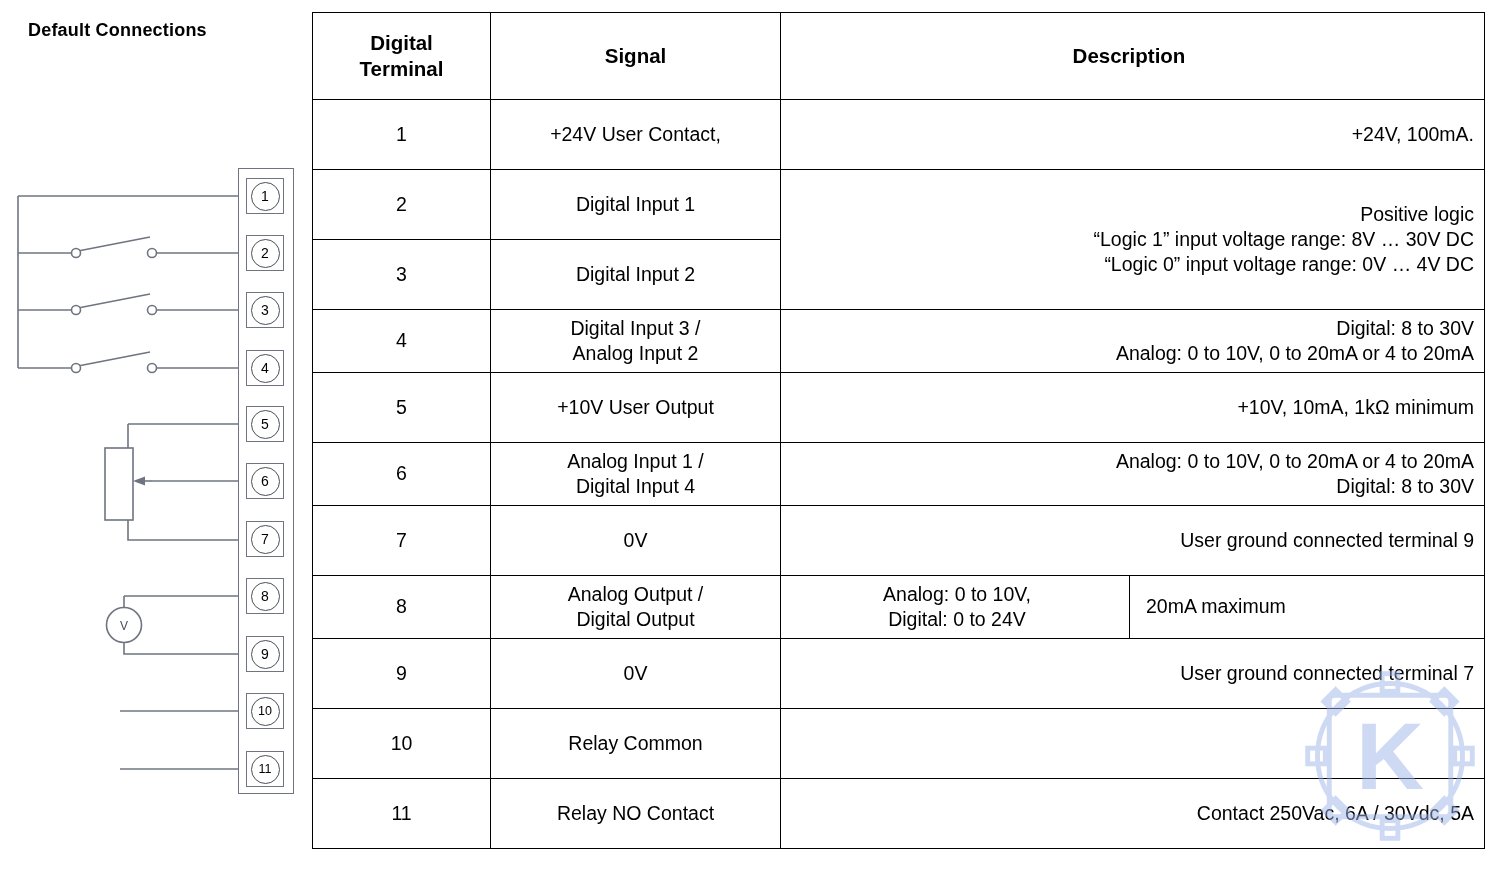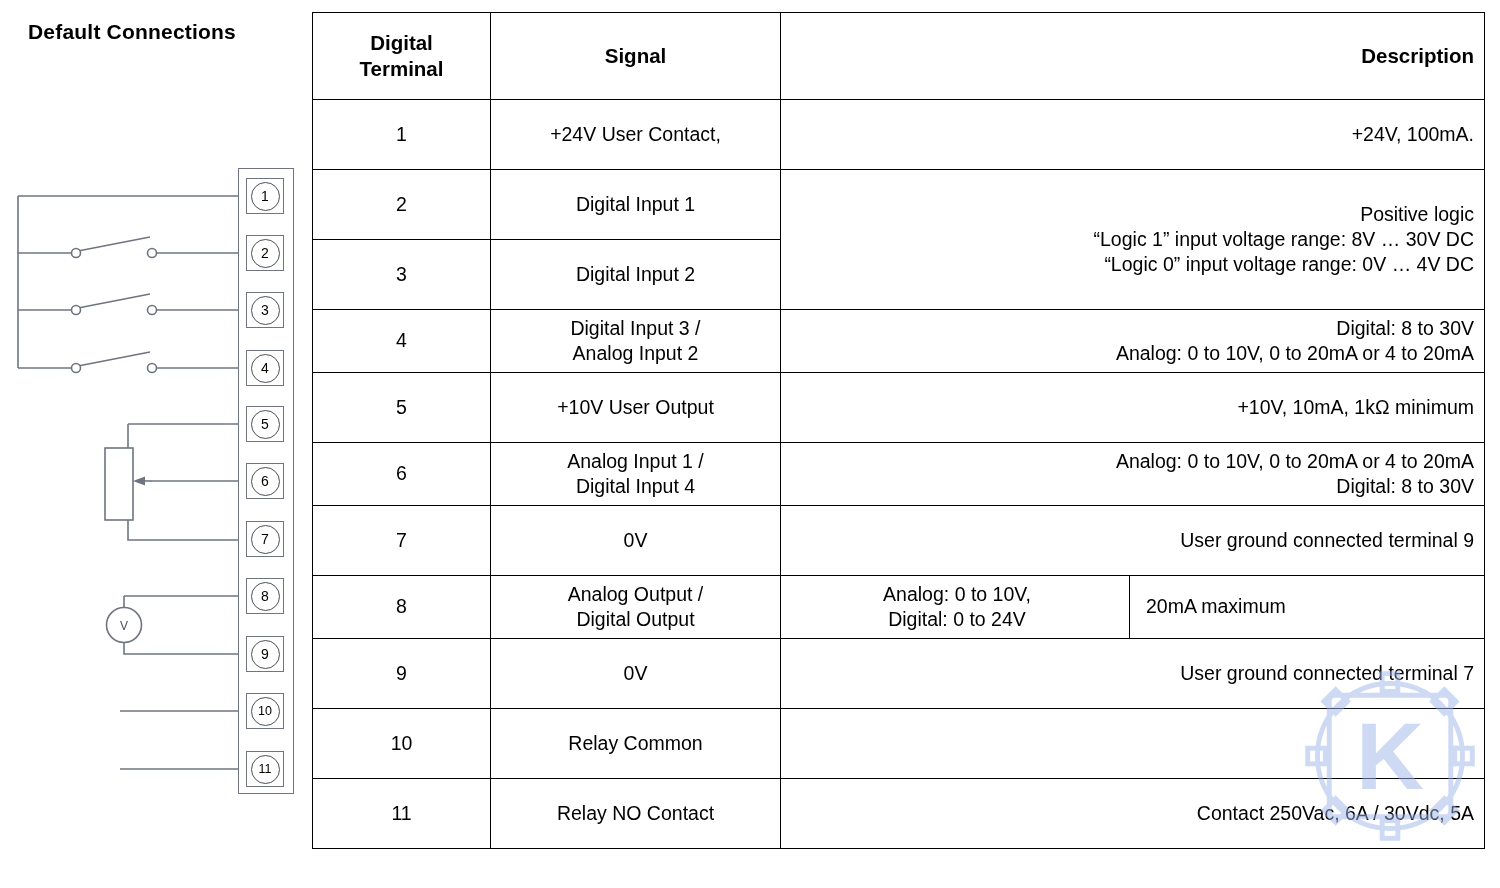--- a/index.html
+++ b/index.html
@@ -19,21 +19,21 @@
   
   #left-panel {
     position: absolute;
     left: 0; top: 0;
     width: 312px; height: 888px;
   }
   #diagram-title {
     position: absolute;
     left: 28px; top: 20px;
     width: 270px;
-    font-size: 21px;
+    font-size: 18px;
     font-weight: bold;
     letter-spacing: .2px;
   }
 
   
   #terminal-block {
     position: absolute;
     left: 238px; top: 168px;
     width: 56px; height: 626px;
     border: 1.6px solid #6f7480;
@@ -89,21 +89,21 @@
     vertical-align: middle;
     line-height: 1.28;
     text-align: center;
   }
   thead th {
     font-weight: bold;
     font-size: 20.5px;
     height: 74px;
   }
   th.h-term, th.h-sig { text-align: center; }
-  th.h-desc { text-align: right; padding-left: 3px; }
+  th.h-desc { text-align: center; padding-left: 3px; }
   td.term-cell, td.sig-cell { text-align: center; }
   td.desc-cell { text-align: right; padding-left: 14px; }
   td.nowrap-lines { white-space: pre-line; }
   .row-h-tall { height: 70px; }
 
   
   td.desc-split { padding: 0; }
   .split-inner { display: flex; height: 100%; }
   .split-left {
     flex: 0 0 348px;

